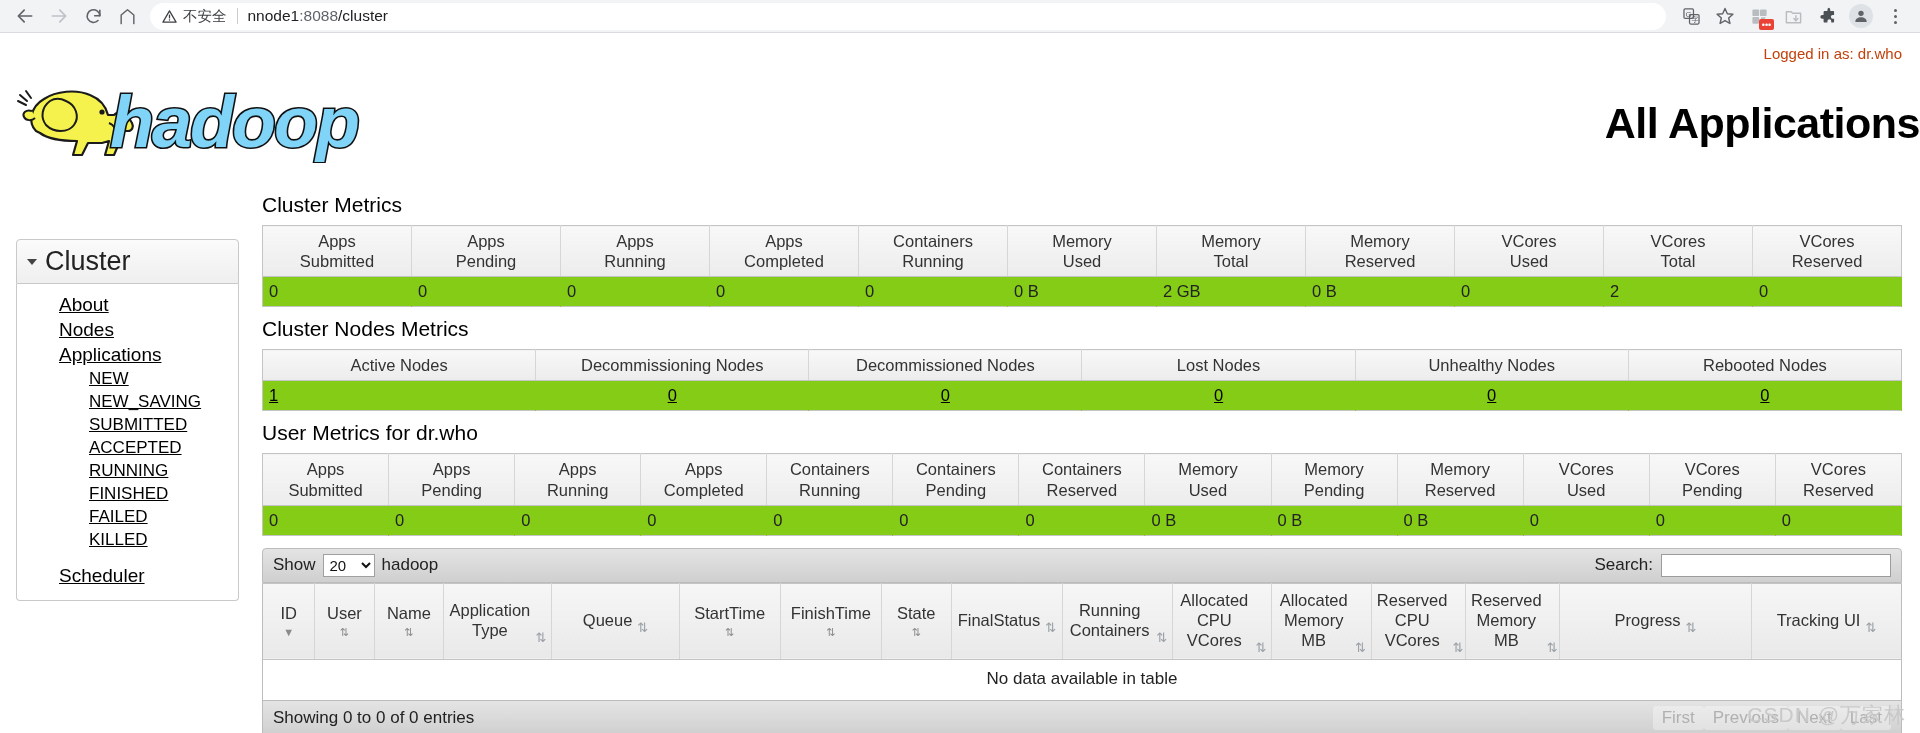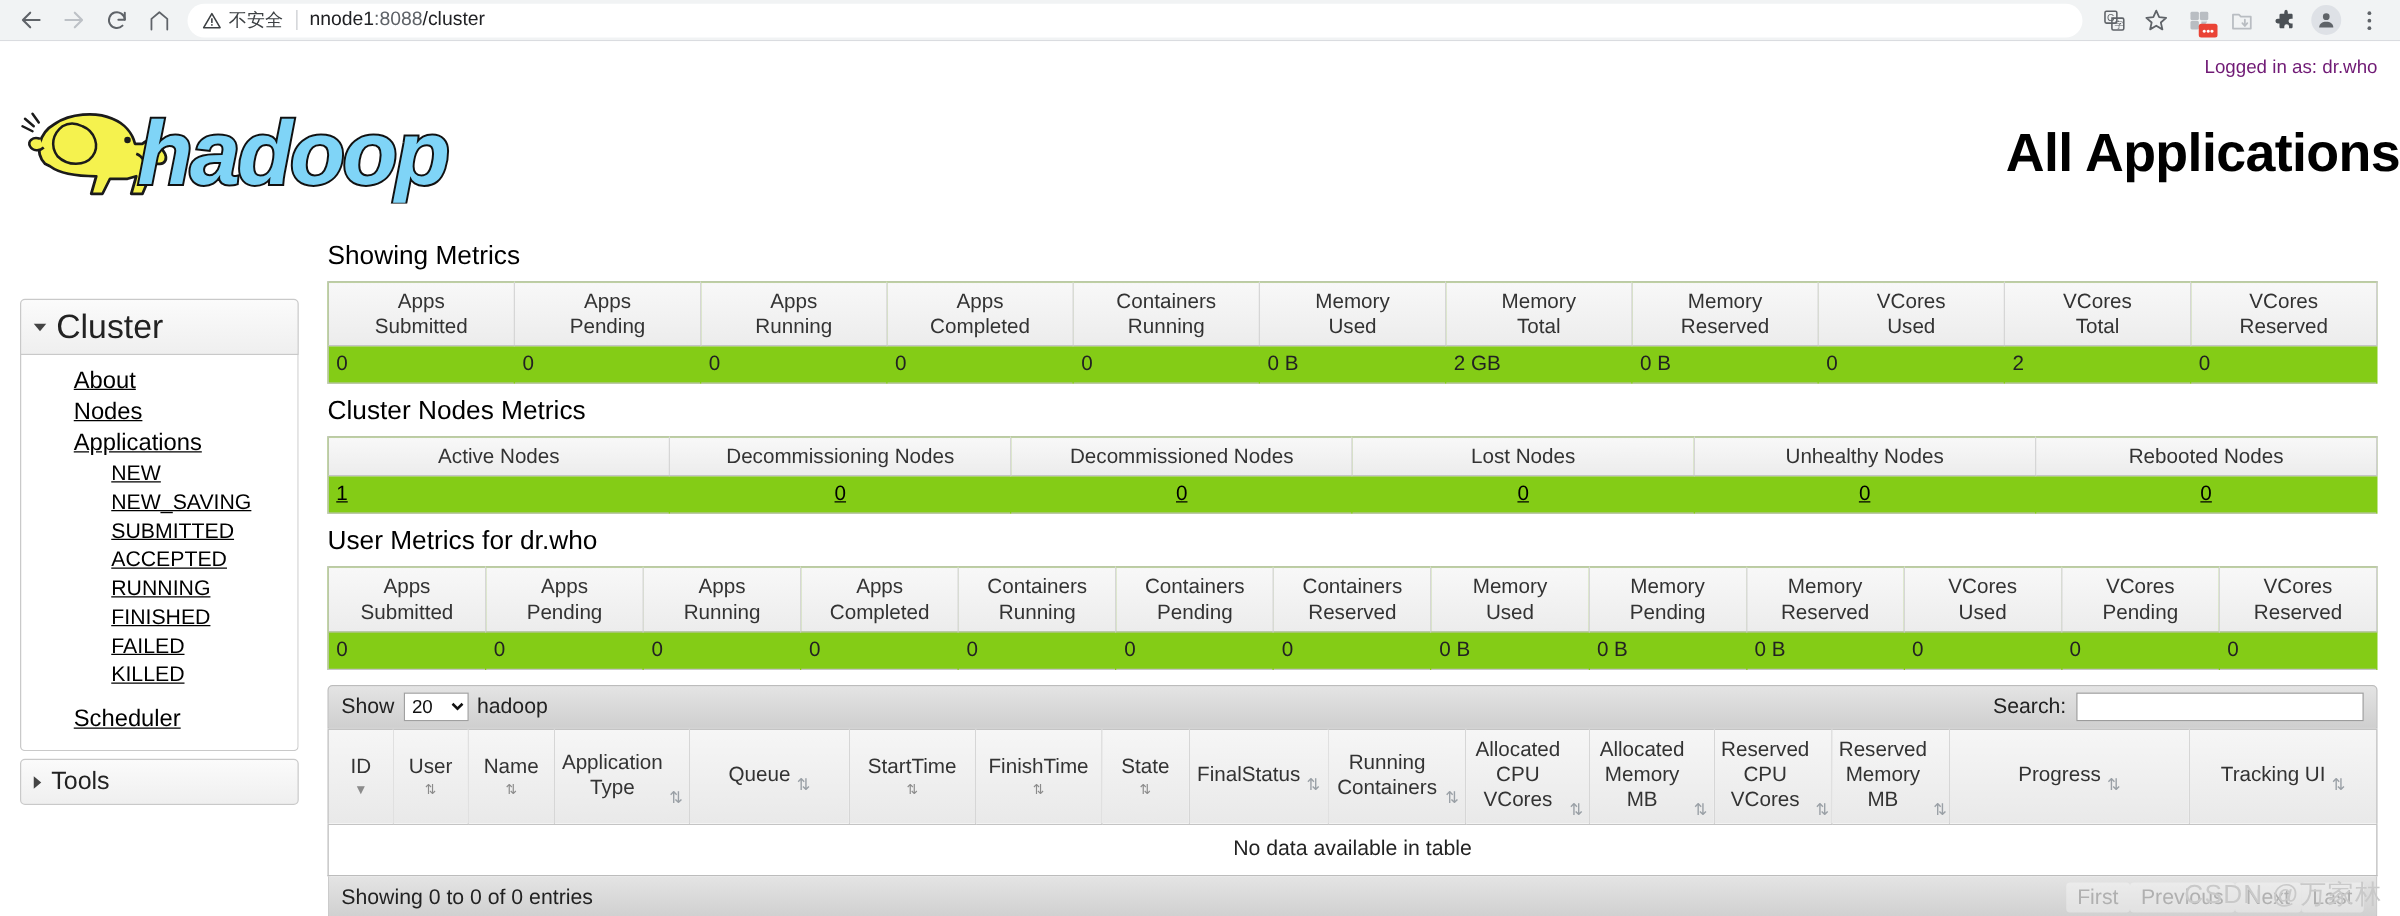--- a/index.html
+++ b/index.html
@@ -101,21 +101,21 @@
     height: 700px;
     background: #ffffff;
     padding: 0;
   }
 
   .logged-in {
     position: absolute;
     top: 12px;
     right: 18px;
     font-size: 15px;
-    color: #701a75;
+    color: #c2410c;
   }
 
   .logo-box {
     position: absolute;
     left: 10px;
     top: 38px;
     width: 395px;
     height: 92px;
     overflow: hidden;
   }
@@ -519,29 +519,25 @@
         <a class="nav-link small">KILLED</a>
       </div>
 
       <div class="nav-gap"></div>
 
       <div class="nav-l1">
         <a class="nav-link">Scheduler</a>
       </div>
     </div>
 
-    <div class="tools-panel">
-      <span class="tri-right"></span>
-      <span>Tools</span>
-    </div>
   </div>
 
   <div class="main">
 
-    <h3 class="section-title">Showing Metrics</h3>
+    <h3 class="section-title">Cluster Metrics</h3>
     <table class="metrics">
       <thead>
         <tr>
           <th><span>Apps</span><br><span>Submitted</span></th>
           <th><span>Apps</span><br><span>Pending</span></th>
           <th><span>Apps</span><br><span>Running</span></th>
           <th><span>Apps</span><br><span>Completed</span></th>
           <th><span>Containers</span><br><span>Running</span></th>
           <th><span>Memory</span><br><span>Used</span></th>
           <th><span>Memory</span><br><span>Total</span></th>

